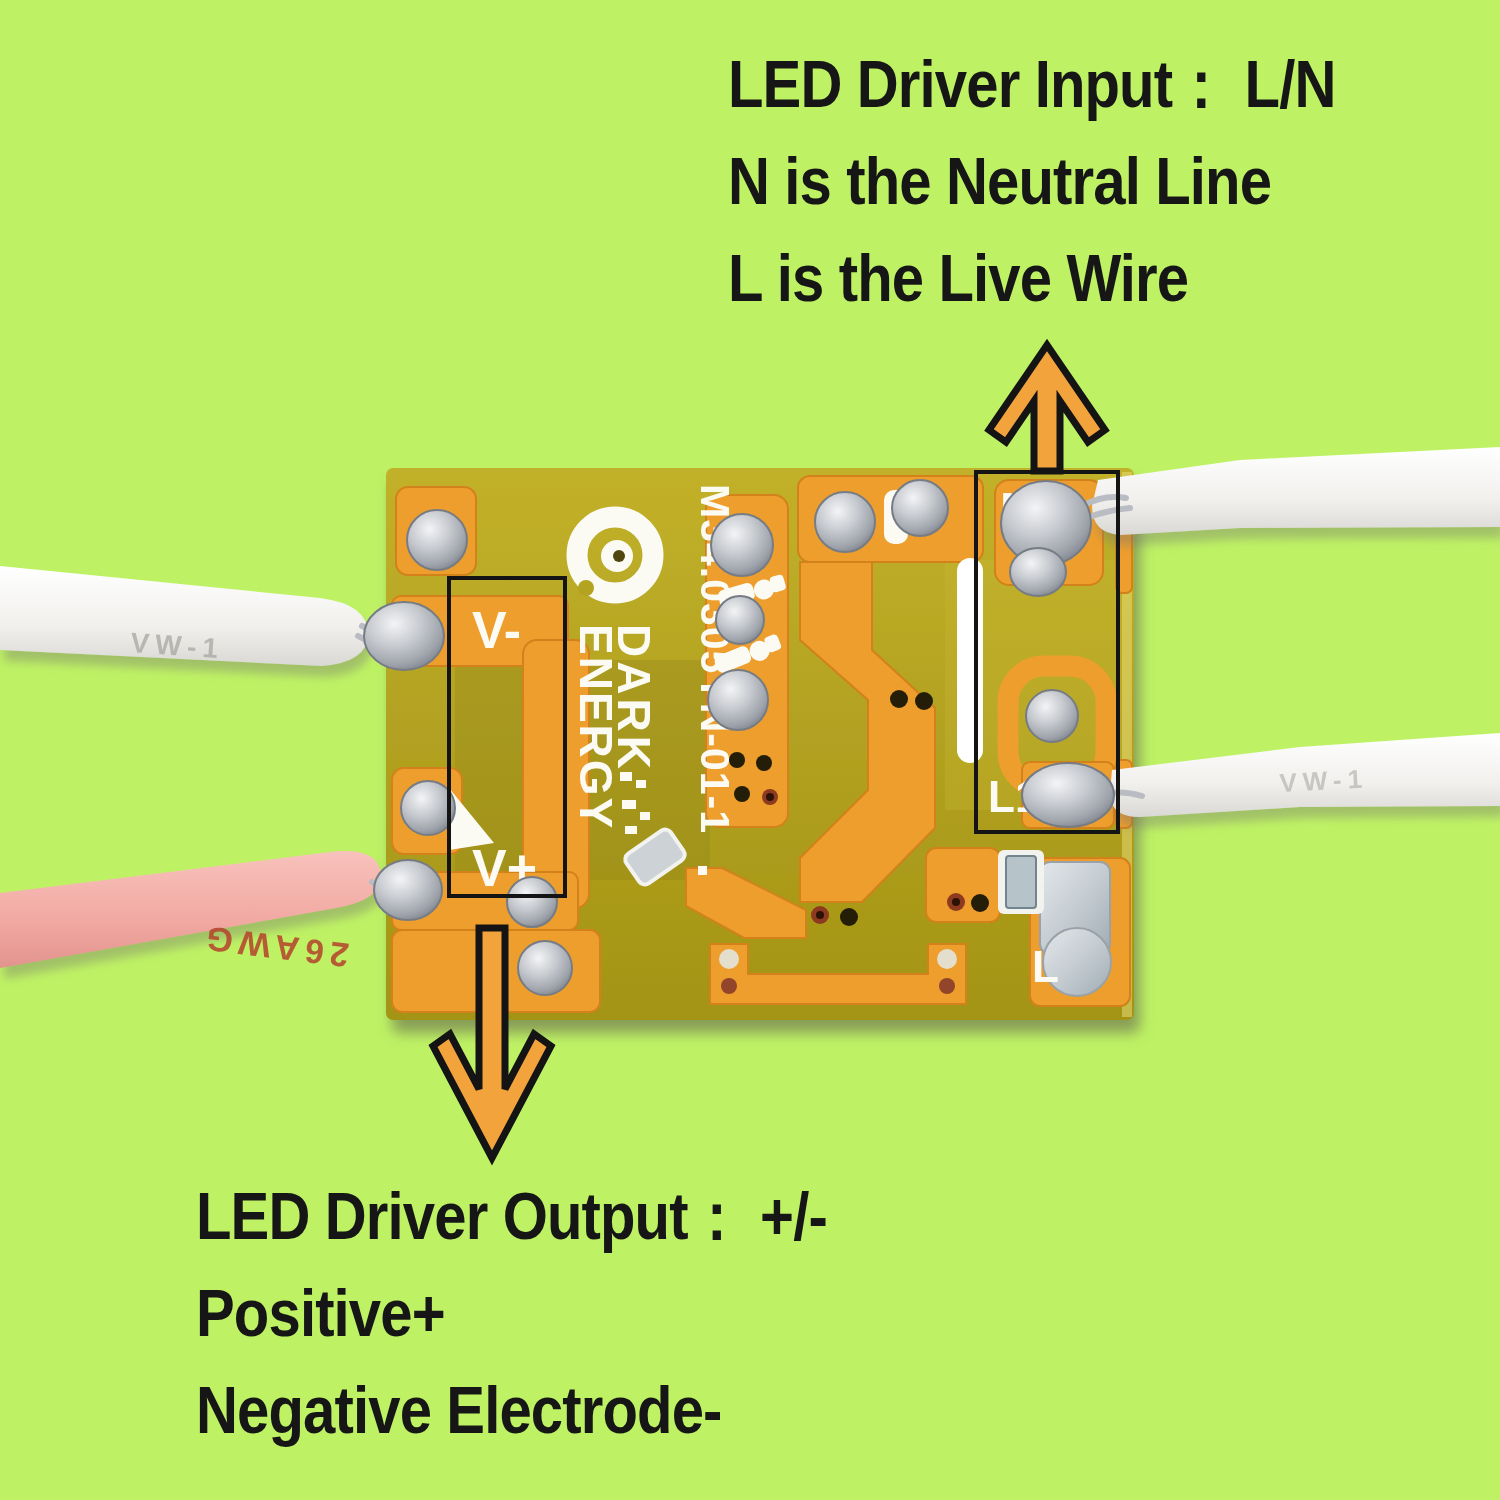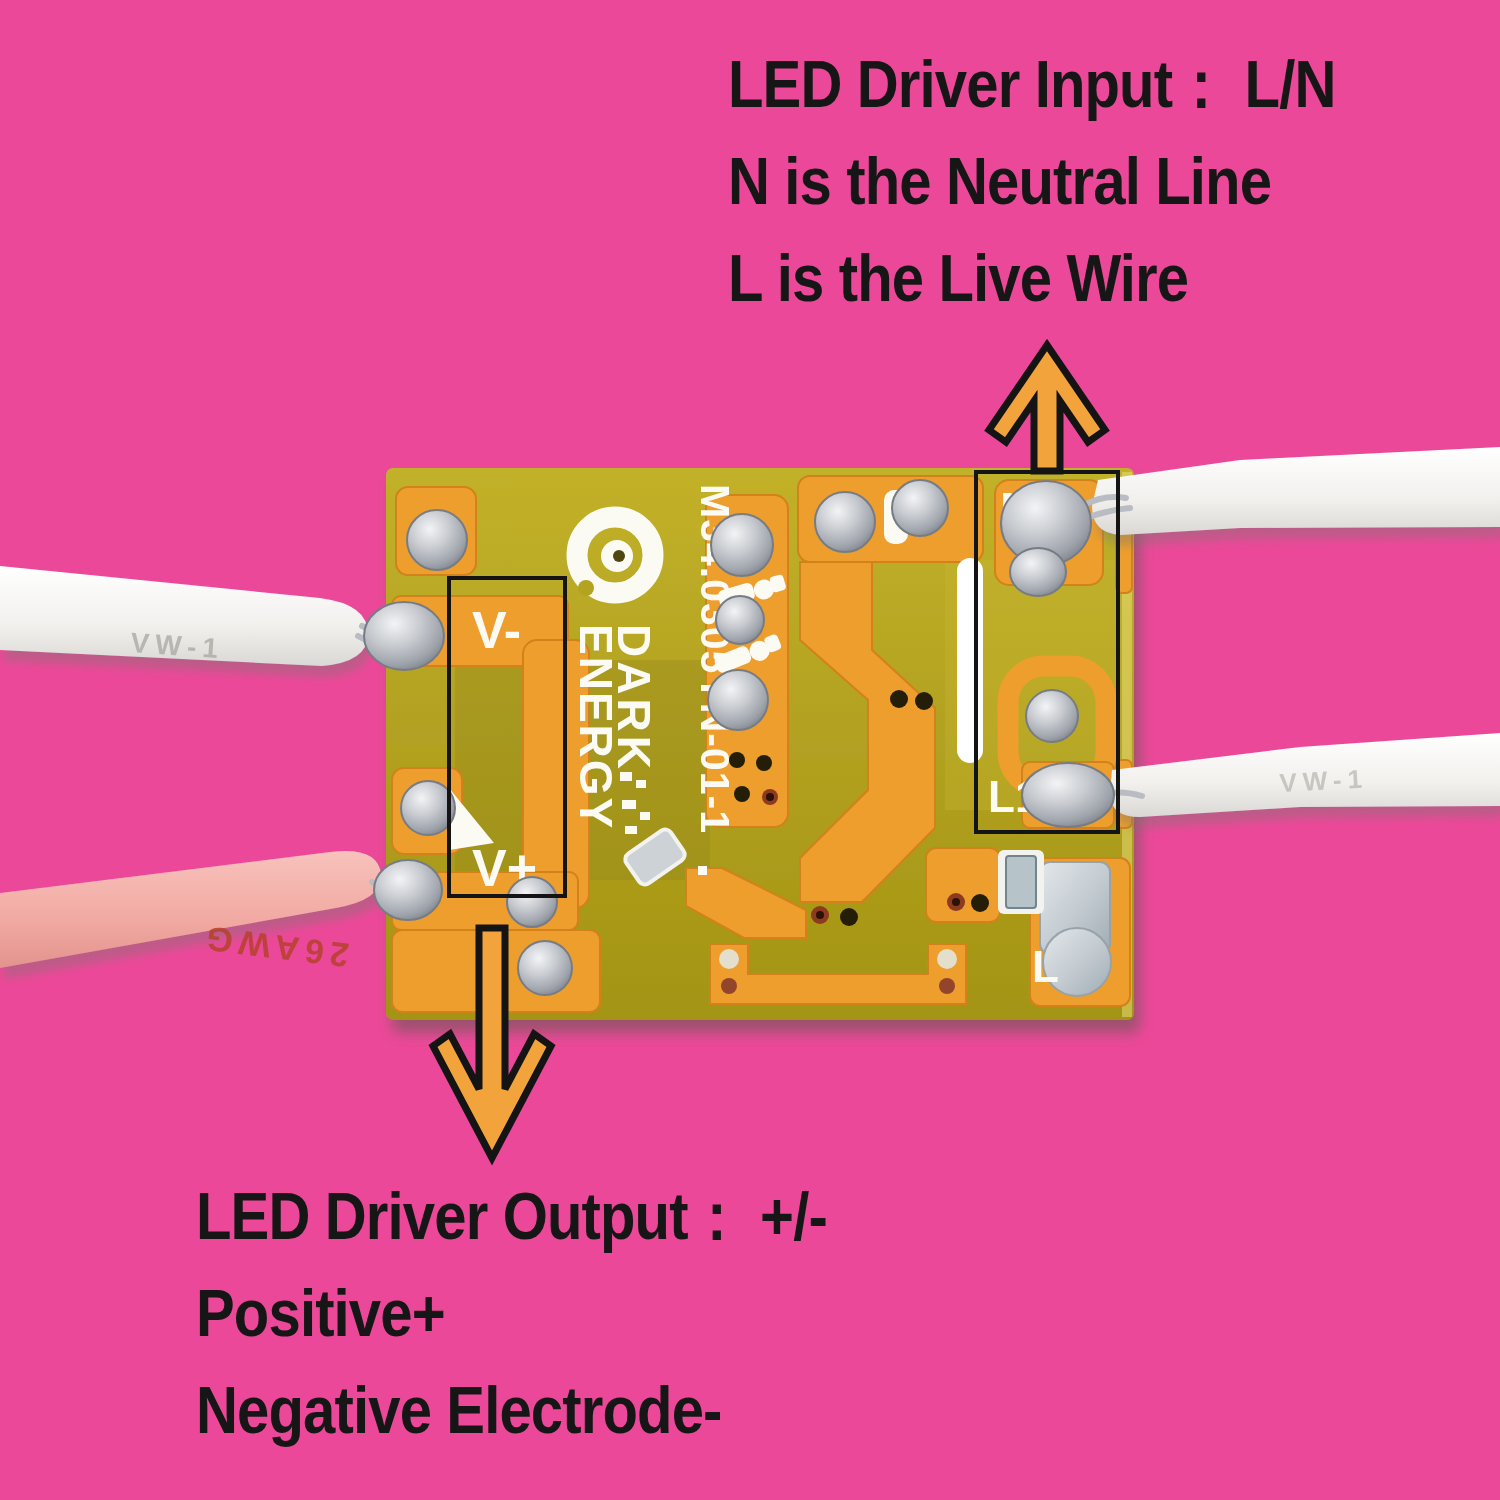--- a/index.html
+++ b/index.html
@@ -1,16 +1,16 @@
 <!DOCTYPE html>
 <html><head>
 <meta charset="utf-8">
 <style>
   html,body{margin:0;padding:0;background:#ffffff;}
-  .stage{position:relative;width:1500px;height:1500px;background:#ec4899;overflow:hidden;
+  .stage{position:relative;width:1500px;height:1500px;background:#bef264;overflow:hidden;
          font-family:"Liberation Sans","DejaVu Sans",sans-serif;}
   .ann{position:absolute;color:#161616;font-weight:bold;font-size:66px;line-height:97px;
        letter-spacing:-1px;transform:scaleX(.88);transform-origin:left top;white-space:nowrap;}
   .ann p{margin:0;padding:0;}
   .ann-top{left:728px;top:36px;}
   .ann-bottom{left:196px;top:1168px;}
   svg{position:absolute;left:0;top:0;}
   svg text{font-family:"Liberation Sans","DejaVu Sans",sans-serif;}
   .silk{font-weight:bold;fill:#fbfbf4;}
   .wiretxt{font-weight:bold;letter-spacing:6px;}

